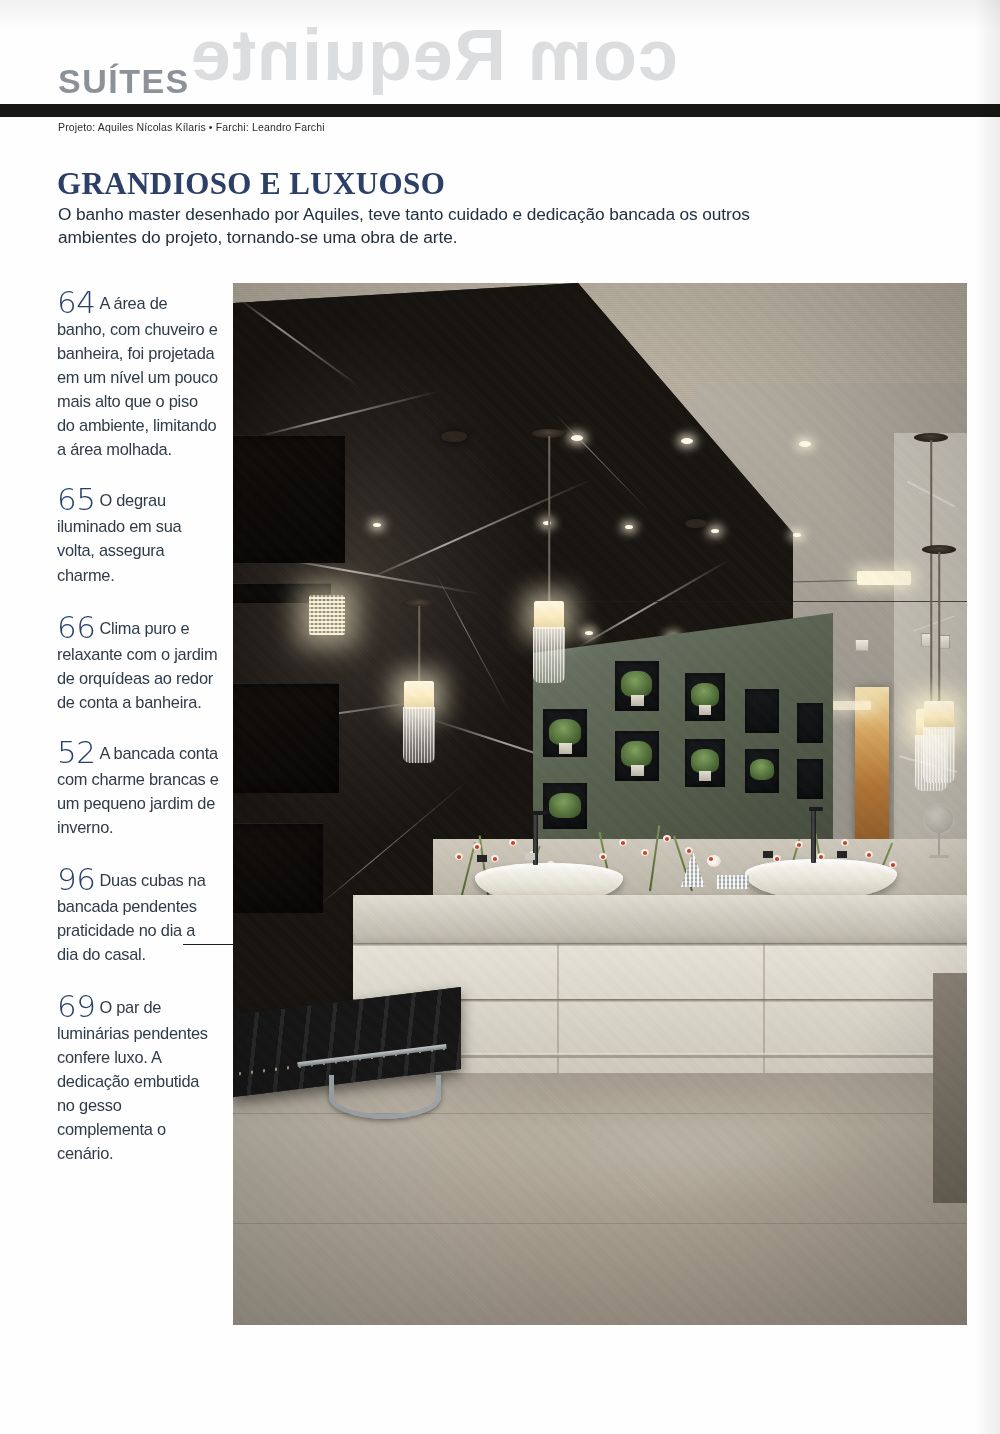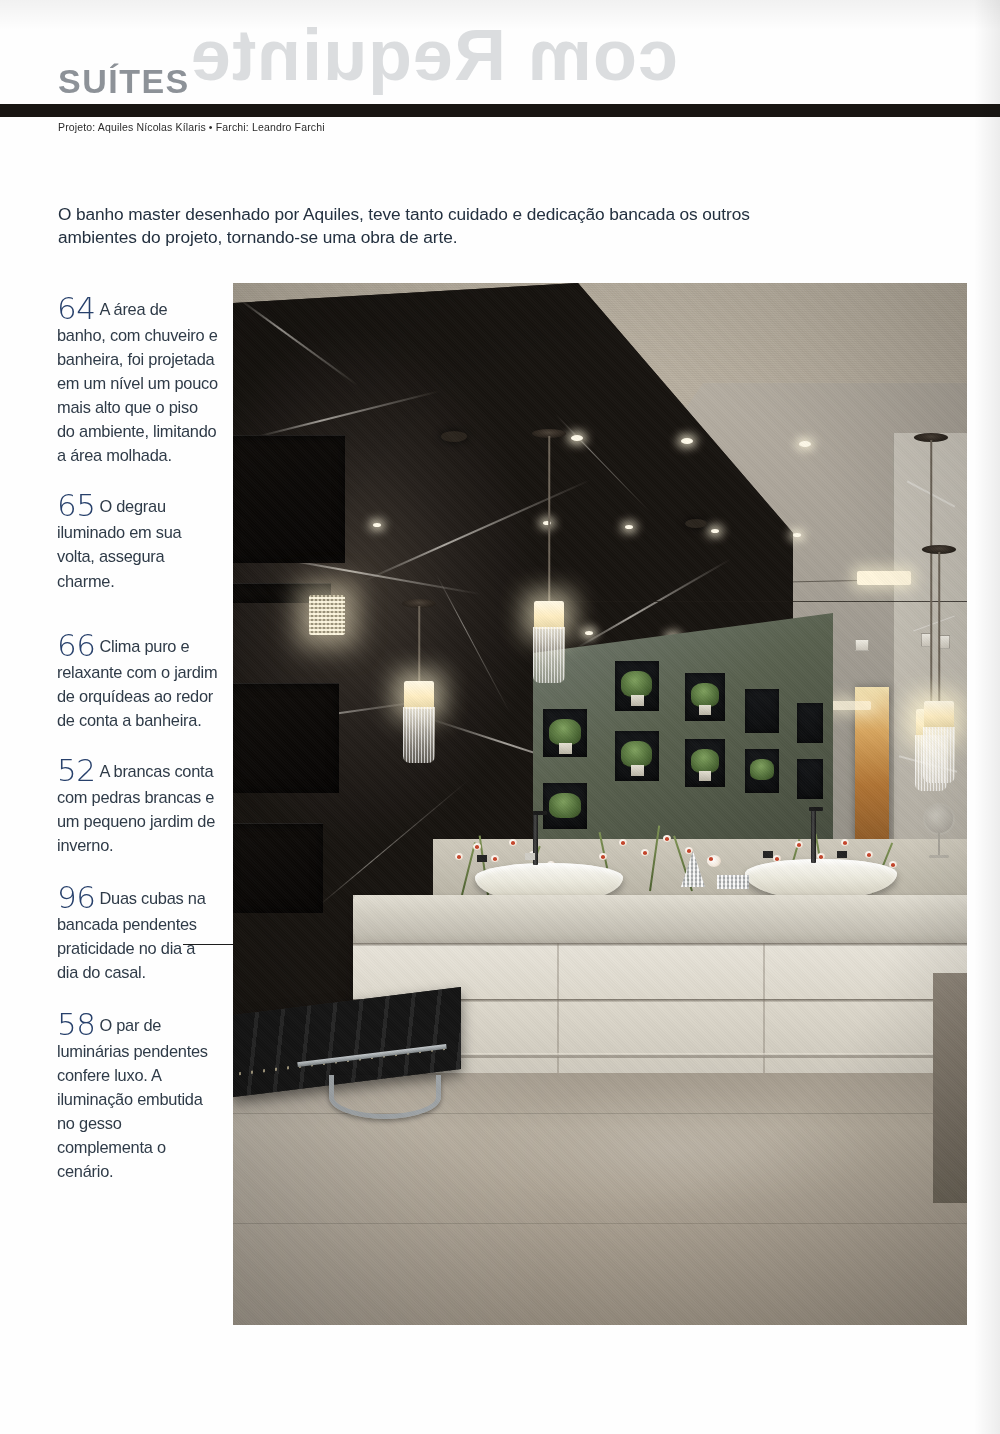--- a/index.html
+++ b/index.html
@@ -84,21 +84,21 @@
     font-size: 17.3px;
     line-height: 1.33;
     color: #23303f;
     letter-spacing: -0.1px;
   }
 
   
   .captions {
     position: absolute;
     left: 57px;
-    top: 293px;
+    top: 287px;
     width: 162px;
   }
   .cap {
     margin-bottom: 20px;
     color: #2f3b48;
     font-size: 16.4px;
     line-height: 1.345;
     letter-spacing: -0.25px;
     text-align: left;
   }
@@ -109,21 +109,21 @@
     letter-spacing: -0.5px;
     line-height: 1;
     vertical-align: -2px;
     margin-right: 4px;
     font-family: "DejaVu Sans", sans-serif;
   }
   .cap .txt { vertical-align: 2px; }
 
   
   .cap.c64 { margin-bottom: 22px; }
-  .cap.c65 { margin-bottom: 36px; }
+  .cap.c65 { margin-bottom: 24px; }
   .cap.c66 { margin-bottom: 22px; }
   .cap.c67 { margin-bottom: 24px; }
   .cap.c68 { margin-bottom: 24px; }
 
   
   .leader {
     position: absolute;
     left: 183px;
     top: 940px;
     width: 282px;
@@ -563,40 +563,41 @@
 <body>
 
 <div class="page">
 
   <div class="ghost">com Requinte</div>
 
   <div class="kicker">SUÍTES</div>
   <div class="rule-black"></div>
   <div class="credits">Projeto: Aquiles Nícolas Kílaris • Farchi: Leandro Farchi</div>
 
+  <div class="headline">GRANDIOSO E LUXUOSO</div>
   <div class="deck">O banho master desenhado por Aquiles, teve tanto cuidado e dedicação bancada os outros ambientes do projeto, tornando-se uma obra de arte.</div>
 
   <div class="captions">
     <div class="cap c64">
       <span class="num">64</span><span class="txt">A área de banho, com chuveiro e banheira, foi projetada em um nível um pouco mais alto que o piso do ambiente, limitando a área molhada.</span>
     </div>
     <div class="cap c65">
       <span class="num">65</span><span class="txt">O degrau iluminado em sua volta, assegura charme.</span>
     </div>
     <div class="cap c66">
       <span class="num">66</span><span class="txt">Clima puro e relaxante com o jardim de orquídeas ao redor de conta a banheira.</span>
     </div>
     <div class="cap c67">
-      <span class="num">52</span><span class="txt">A brancas conta com pedras brancas e um pequeno jardim de inverno.</span>
+      <span class="num">52</span><span class="txt">A bancada conta com charme brancas e um pequeno jardim de inverno.</span>
     </div>
     <div class="cap c68">
       <span class="num">96</span><span class="txt">Duas cubas na bancada pendentes praticidade no dia a dia do casal.</span>
     </div>
     <div class="cap c69">
-      <span class="num">58</span><span class="txt">O par de luminárias pendentes confere luxo. A iluminação embutida no gesso complementa o cenário.</span>
+      <span class="num">69</span><span class="txt">O par de luminárias pendentes confere luxo. A dedicação embutida no gesso complementa o cenário.</span>
     </div>
   </div>
 
   <div class="leader">
     <div class="lline"></div>
     <div class="ldot"></div>
   </div>
 
   <div class="photo">
 

